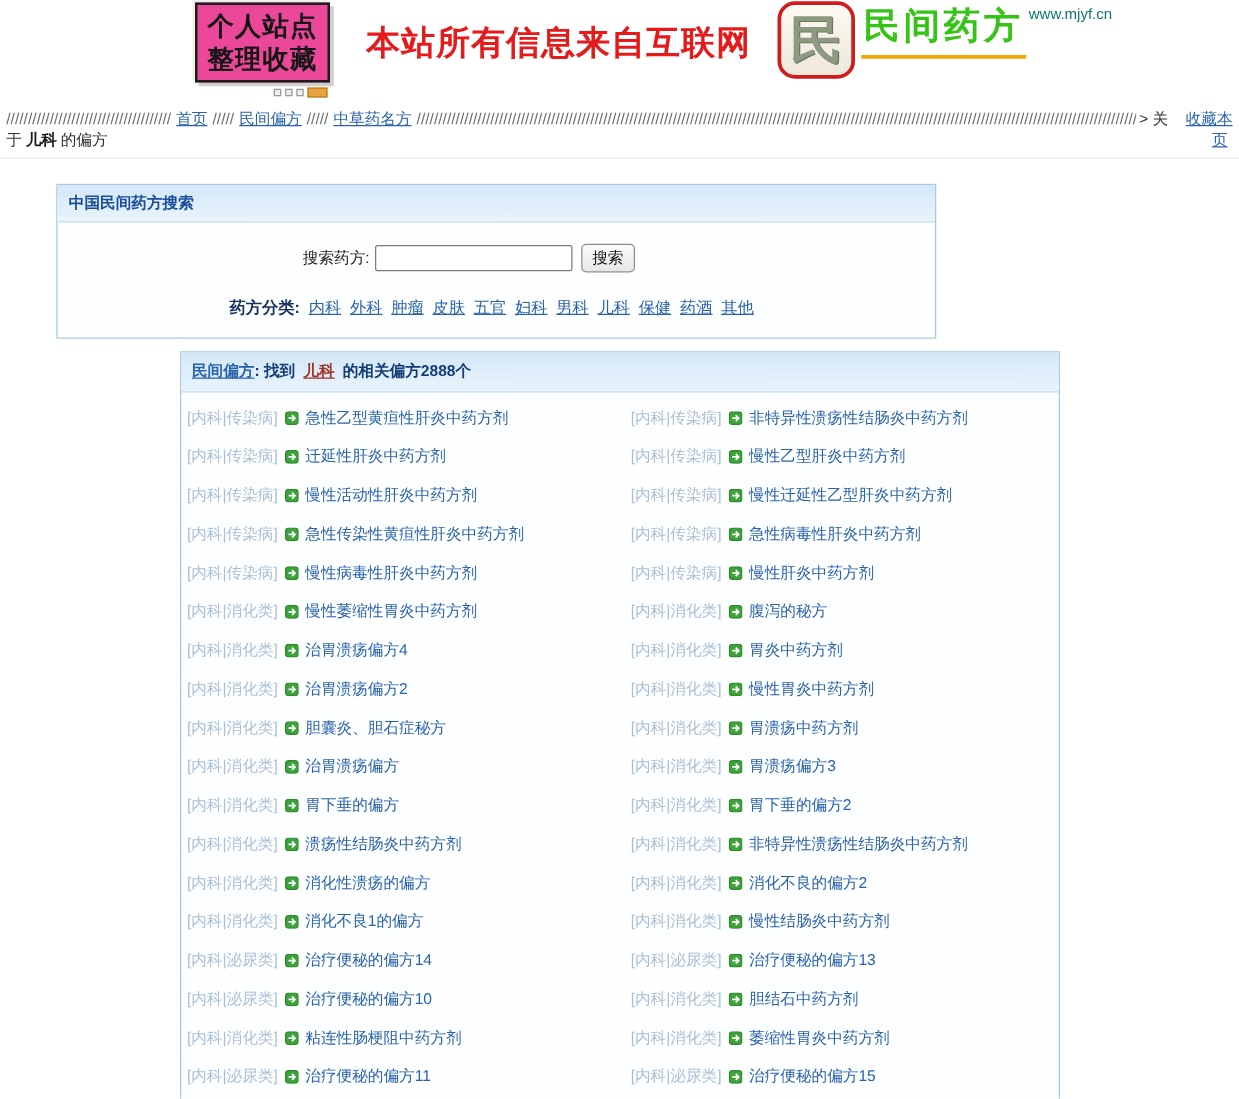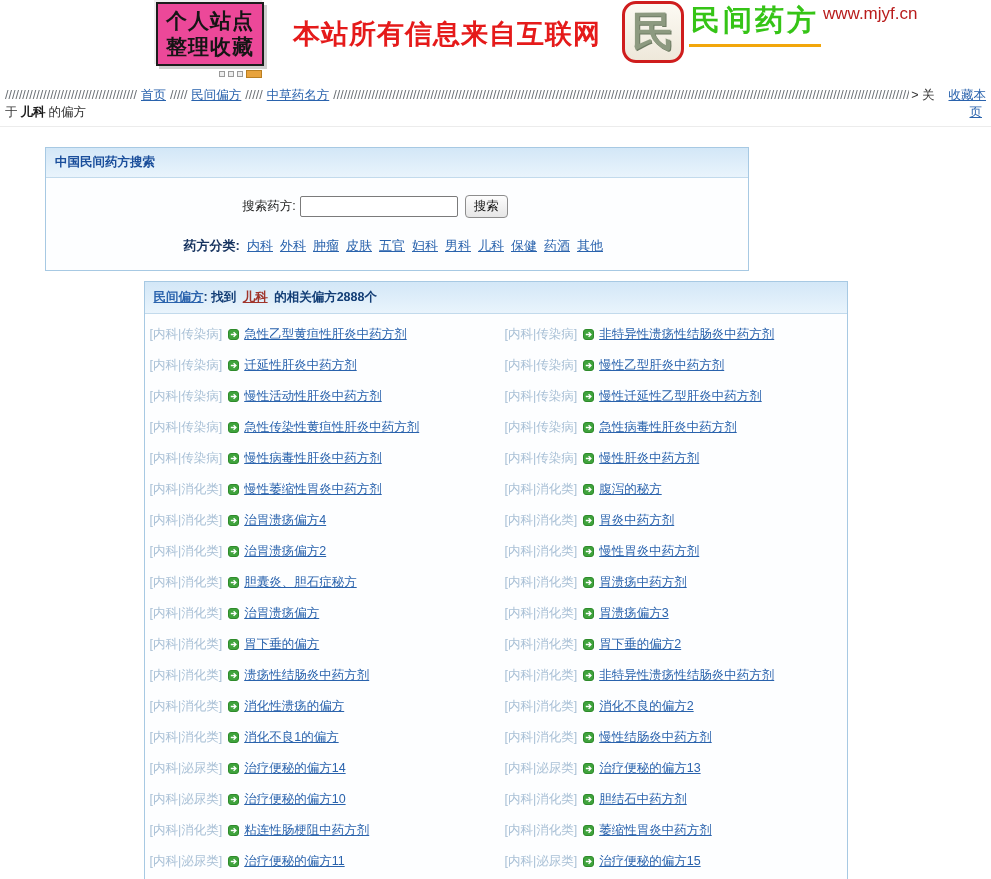--- a/index.html
+++ b/index.html
@@ -35,21 +35,21 @@
     background:linear-gradient(#fcfaf3,#eee8da);
     display:flex; align-items:center; justify-content:center;
     font-family:"Liberation Serif","DejaVu Serif",serif; font-size:42px; font-weight:bold;
     color:#8d9a80; text-shadow:1px 1px 0 #6d7a62;
   }
   .sitelogo-txt { margin-left:5px; display:flex; flex-direction:row; }
   .sitelogo-name {
     color:#35c416; font-size:29px; font-weight:bold; letter-spacing:3px;
     padding:0 2px 3px 2px; border-bottom:3px solid #f2a60a; white-space:nowrap;
   }
-  .sitelogo-url { color:#b91c1c; font-size:17px; margin-top:3px; padding-left:2px; }
+  .sitelogo-url { color:#0f766e; font-size:12px; margin-top:3px; padding-left:2px; }
 
   
   .crumbbar { padding:3px 5px 5px 5px; border-bottom:1px solid #ececec; color:#6a6f74; line-height:17px; }
   .crumb-line1 { display:flex; align-items:baseline; white-space:nowrap; }
   .crumb-line1 .filler { flex:1; overflow:hidden; }
   .crumbbar a { color:#2a63ad; text-decoration:underline; margin:0 4px; }
   .crumbbar .gt { color:#333; margin-left:2px; }
   .crumbbar .bookmark { margin-left:14px; margin-right:0; }
   .crumb-line2 { display:flex; justify-content:space-between; color:#333;gap:20px; }
   .crumb-line2 b { color:#1c1c1c; margin:0 3px; }
@@ -76,21 +76,21 @@
 
   .results-head { padding:7px 9px; }
   .results-head a.rh-link { color:#2a63ad; text-decoration:underline; font-weight:bold; }
   .results-head .rh-dark { color:#123d75; font-weight:bold; }
   .results-head a.rh-key { color:#a0342b; text-decoration:underline; font-weight:bold; margin:0 3px; }
 
   .list { padding:5px 0 10px 5px; display:grid; grid-template-columns:355px 1fr; }
   .item { padding:7px 0 7px 0; display:flex; align-items:center; white-space:nowrap; overflow:hidden; }
   .item .cat { color:#a9c0d6; text-decoration:none; }
   .item .go { display:inline-flex; margin:0 5px 0 6px; flex:none; }
-  .item .title { color:#2a63ad; text-decoration:underline; }
+  .item .title { color:#2a63ad; }
 </style>
 </head>
 <body>
 
 <div class="header">
   <div class="badge-wrap">
     <div class="badge">
       <span>个人站点</span>
       <span>整理收藏</span>
     </div>

